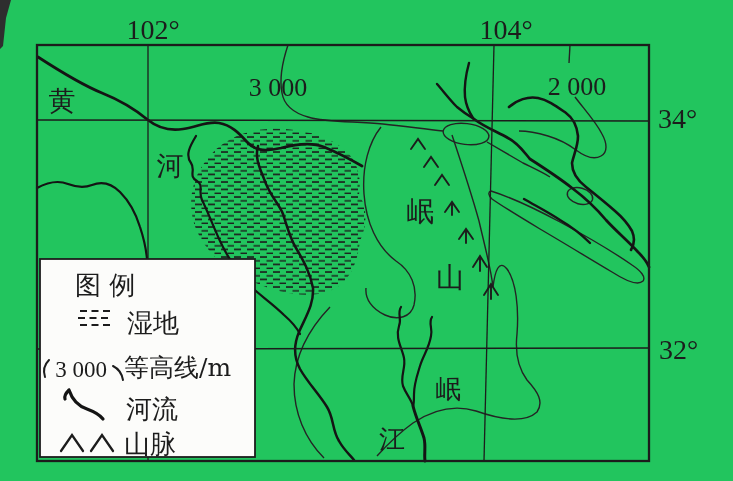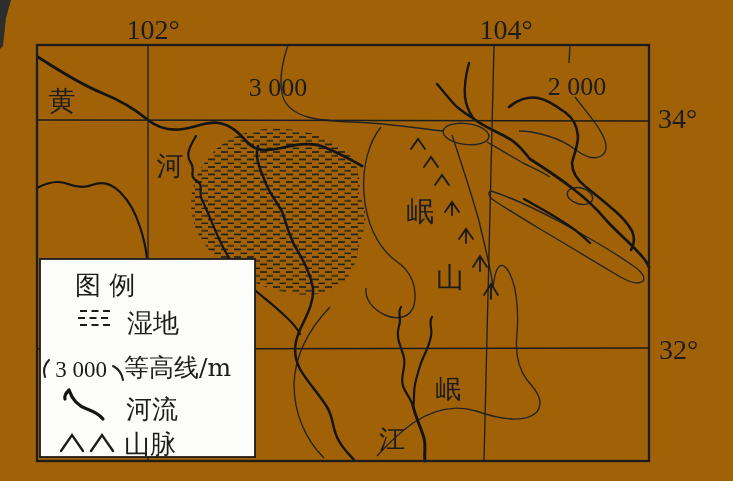--- a/index.html
+++ b/index.html
@@ -1,16 +1,16 @@
 <!DOCTYPE html>
 <html><head>
 <meta charset="utf-8">
 <style>
   html,body{margin:0;padding:0;background:#ffffff;}
-  .canvas{position:relative;width:733px;height:481px;background:#a16207;overflow:hidden;
+  .canvas{position:relative;width:733px;height:481px;background:#22c55e;overflow:hidden;
           font-family:"Liberation Serif", serif;}
   svg{position:absolute;left:0;top:0;}
   text{fill:#1c1c1c;}
   .num{font-family:"Liberation Serif", serif;}
   .cjk{font-family:"DejaVu Serif", serif;}
 </style>
 </head>
 <body>
 
 <div class="canvas">

